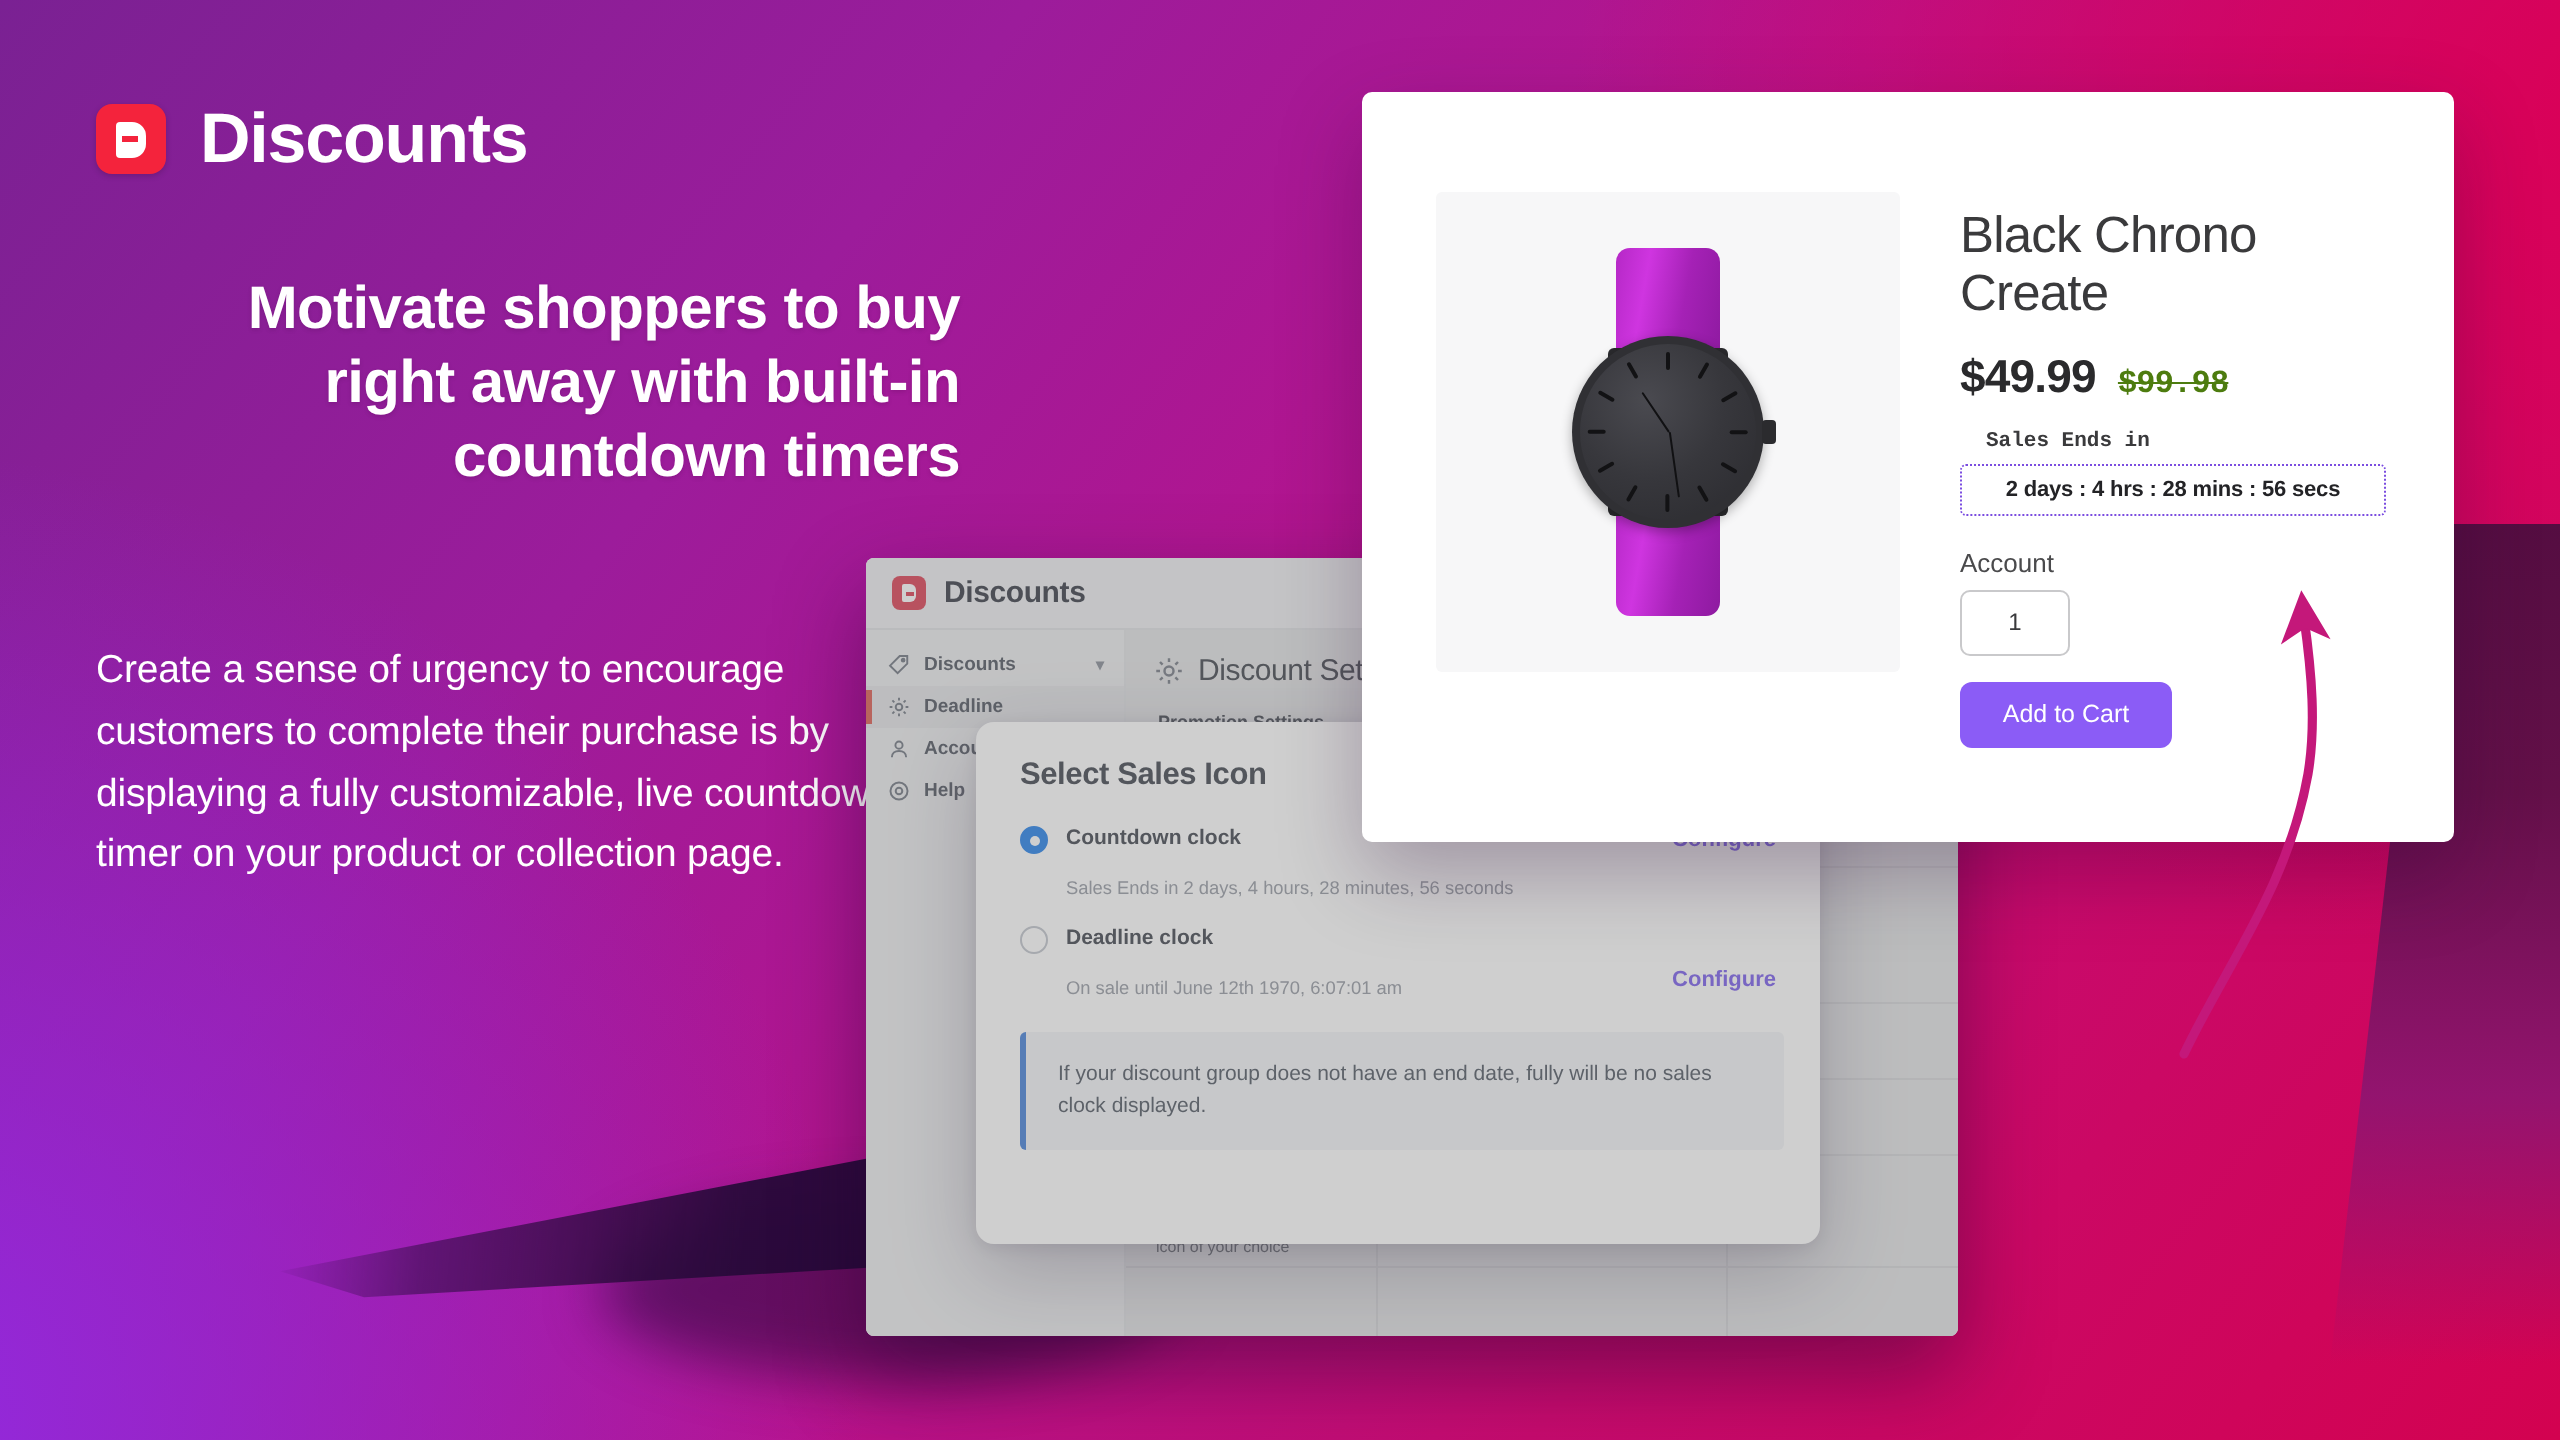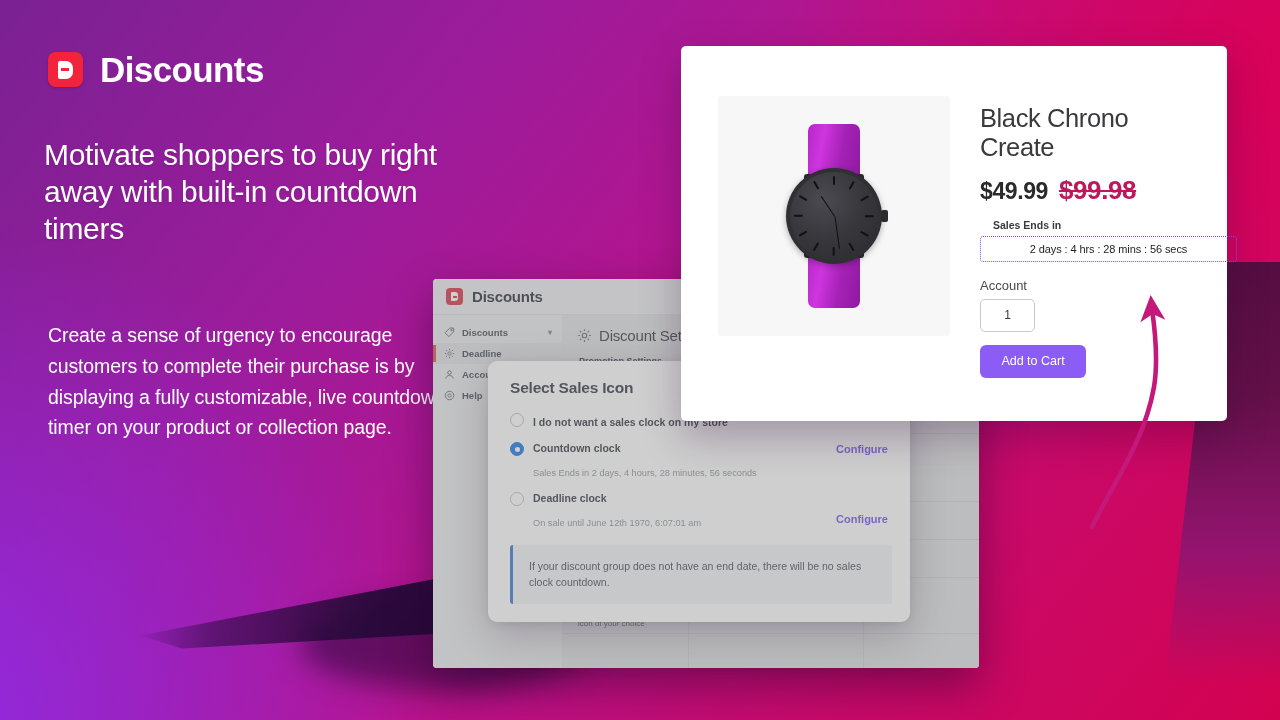--- a/index.html
+++ b/index.html
@@ -70,25 +70,26 @@
   .brand-logo .glyph::after {
     content: ""; position: absolute;
     left: 3px; top: 7.5px; width: 8px; height: 3px;
     background: #F4233C;
   }
   .brand-title {
     color: #fff; font-size: 35px; font-weight: 700;
     letter-spacing: -0.6px; line-height: 1;
   }
   .headline {
-    position: absolute; left: 44px; top: 137px;
+    position: absolute; left: 60px; top: 137px;
     width: 420px;
-    color: #fff; font-size: 30px; font-weight: 400;
+    color: #fff; font-size: 30px; font-weight: 700;
     line-height: 1.23; letter-spacing: -0.3px;
     text-shadow: 0 1px 2px rgba(60,0,60,.18);
+    text-align: right;
   }
   .subcopy {
     position: absolute; left: 48px; top: 320px;
     width: 400px;
     color: #fff; font-size: 19.5px; font-weight: 400;
     line-height: 1.58; letter-spacing: -0.1px;
   }
 
   
   .admin-window {
@@ -238,30 +239,30 @@
   .dial .tick { position: absolute; left: 50%; top: 4px; width: 1.7px; height: 9px; background: #121214; transform-origin: 50% 40px; margin-left: -0.85px; border-radius: 1px; }
   .hand { position: absolute; left: 50%; bottom: 50%; width: 1.4px; background: #111113; transform-origin: 50% 100%; border-radius: 1px; }
   .hand.h { height: 24px; transform: rotate(-34deg); }
   .hand.m { height: 33px; transform: rotate(172deg); }
   .crown { position: absolute; right: -6px; top: 50%; transform: translateY(-50%); width: 7px; height: 12px; background: #2B2B2E; border-radius: 2px; }
 
   .prod-info { padding: 8px 0 0 30px; width: 255px; }
   .prod-name { font-size: 25.5px; color: #3A3A3C; font-weight: 400; line-height: 1.15; letter-spacing: -.4px; }
   .price-row { display: flex; align-items: baseline; gap: 11px; margin-top: 12px; }
   .price-now { font-size: 23px; font-weight: 700; color: #2A2A2C; letter-spacing: -.4px; }
-  .price-old { font-size: 26px; font-weight: 700; color: #be185d; text-decoration: line-through; letter-spacing: -.4px; }
-  .sales-label { font-size: 10.5px; font-weight: 700; color: #3A3A3C; margin-top: 13px; margin-left: 13px; }
+  .price-old { font-size: 16px; font-weight: 700; color: #4d7c0f; text-decoration: line-through; letter-spacing: -.4px; font-family: Liberation Mono, monospace; }
+  .sales-label { font-size: 10.5px; font-weight: 700; color: #3A3A3C; margin-top: 13px; margin-left: 13px; font-family: Liberation Mono, monospace; }
   .timer-box {
     margin-top: 5px;
     border: 1.6px dotted #7B4DE0;
     border-radius: 3px;
     padding: 6px 5px;
-    font-size: 11px; font-weight: 400; color: #232326;
+    font-size: 11px; font-weight: 700; color: #232326;
     text-align: center;
-    width: 257px;
+    width: 213px;
     letter-spacing: -.1px;
   }
   .qty-label { font-size: 13px; color: #4A4A4C; margin-top: 16px; }
   .qty-input {
     margin-top: 6px;
     width: 55px; height: 33px;
     border: 1px solid #C9C9CB; border-radius: 5px;
     display: flex; align-items: center; justify-content: center;
     font-size: 12px; color: #3A3A3C; background: #fff;
   }
@@ -383,46 +384,40 @@
     </div>
 
     <div class="caption-text">appear on the product page, or enter a link to an icon of your choice</div>
 
     <div class="admin-dim"></div>
   </div>
 
   <div class="modal">
     <div class="modal-title">Select Sales Icon</div>
 
-    <div class="opt">
-      <span class="radio"></span>
-      <span class="opt-body">
-        <span class="opt-label">I do not want a sales clock on my store</span>
-      </span>
-    </div>
 
     <div class="opt">
       <span class="radio checked"></span>
       <span class="opt-body">
         <div class="opt-label">Countdown clock</div>
         <div class="opt-sub">Sales Ends in 2 days, 4 hours, 28 minutes, 56 seconds</div>
       </span>
       <span class="configure">Configure</span>
     </div>
 
     <div class="opt deadline">
       <span class="radio"></span>
       <span class="opt-body">
         <div class="opt-label">Deadline clock</div>
         <div class="opt-sub">On sale until June 12th 1970, 6:07:01 am</div>
       </span>
       <span class="configure">Configure</span>
     </div>
 
-    <div class="notice">If your discount group does not have an end date, there will be no sales clock countdown.</div>
+    <div class="notice">If your discount group does not have an end date, fully will be no sales clock displayed.</div>
   </div>
 
   <div class="product-card">
     <div class="prod-img">
       <div class="watch">
         <div class="strap-top"></div>
         <div class="strap-bot"></div>
         <div class="lug t"></div>
         <div class="lug b"></div>
         <div class="case">

